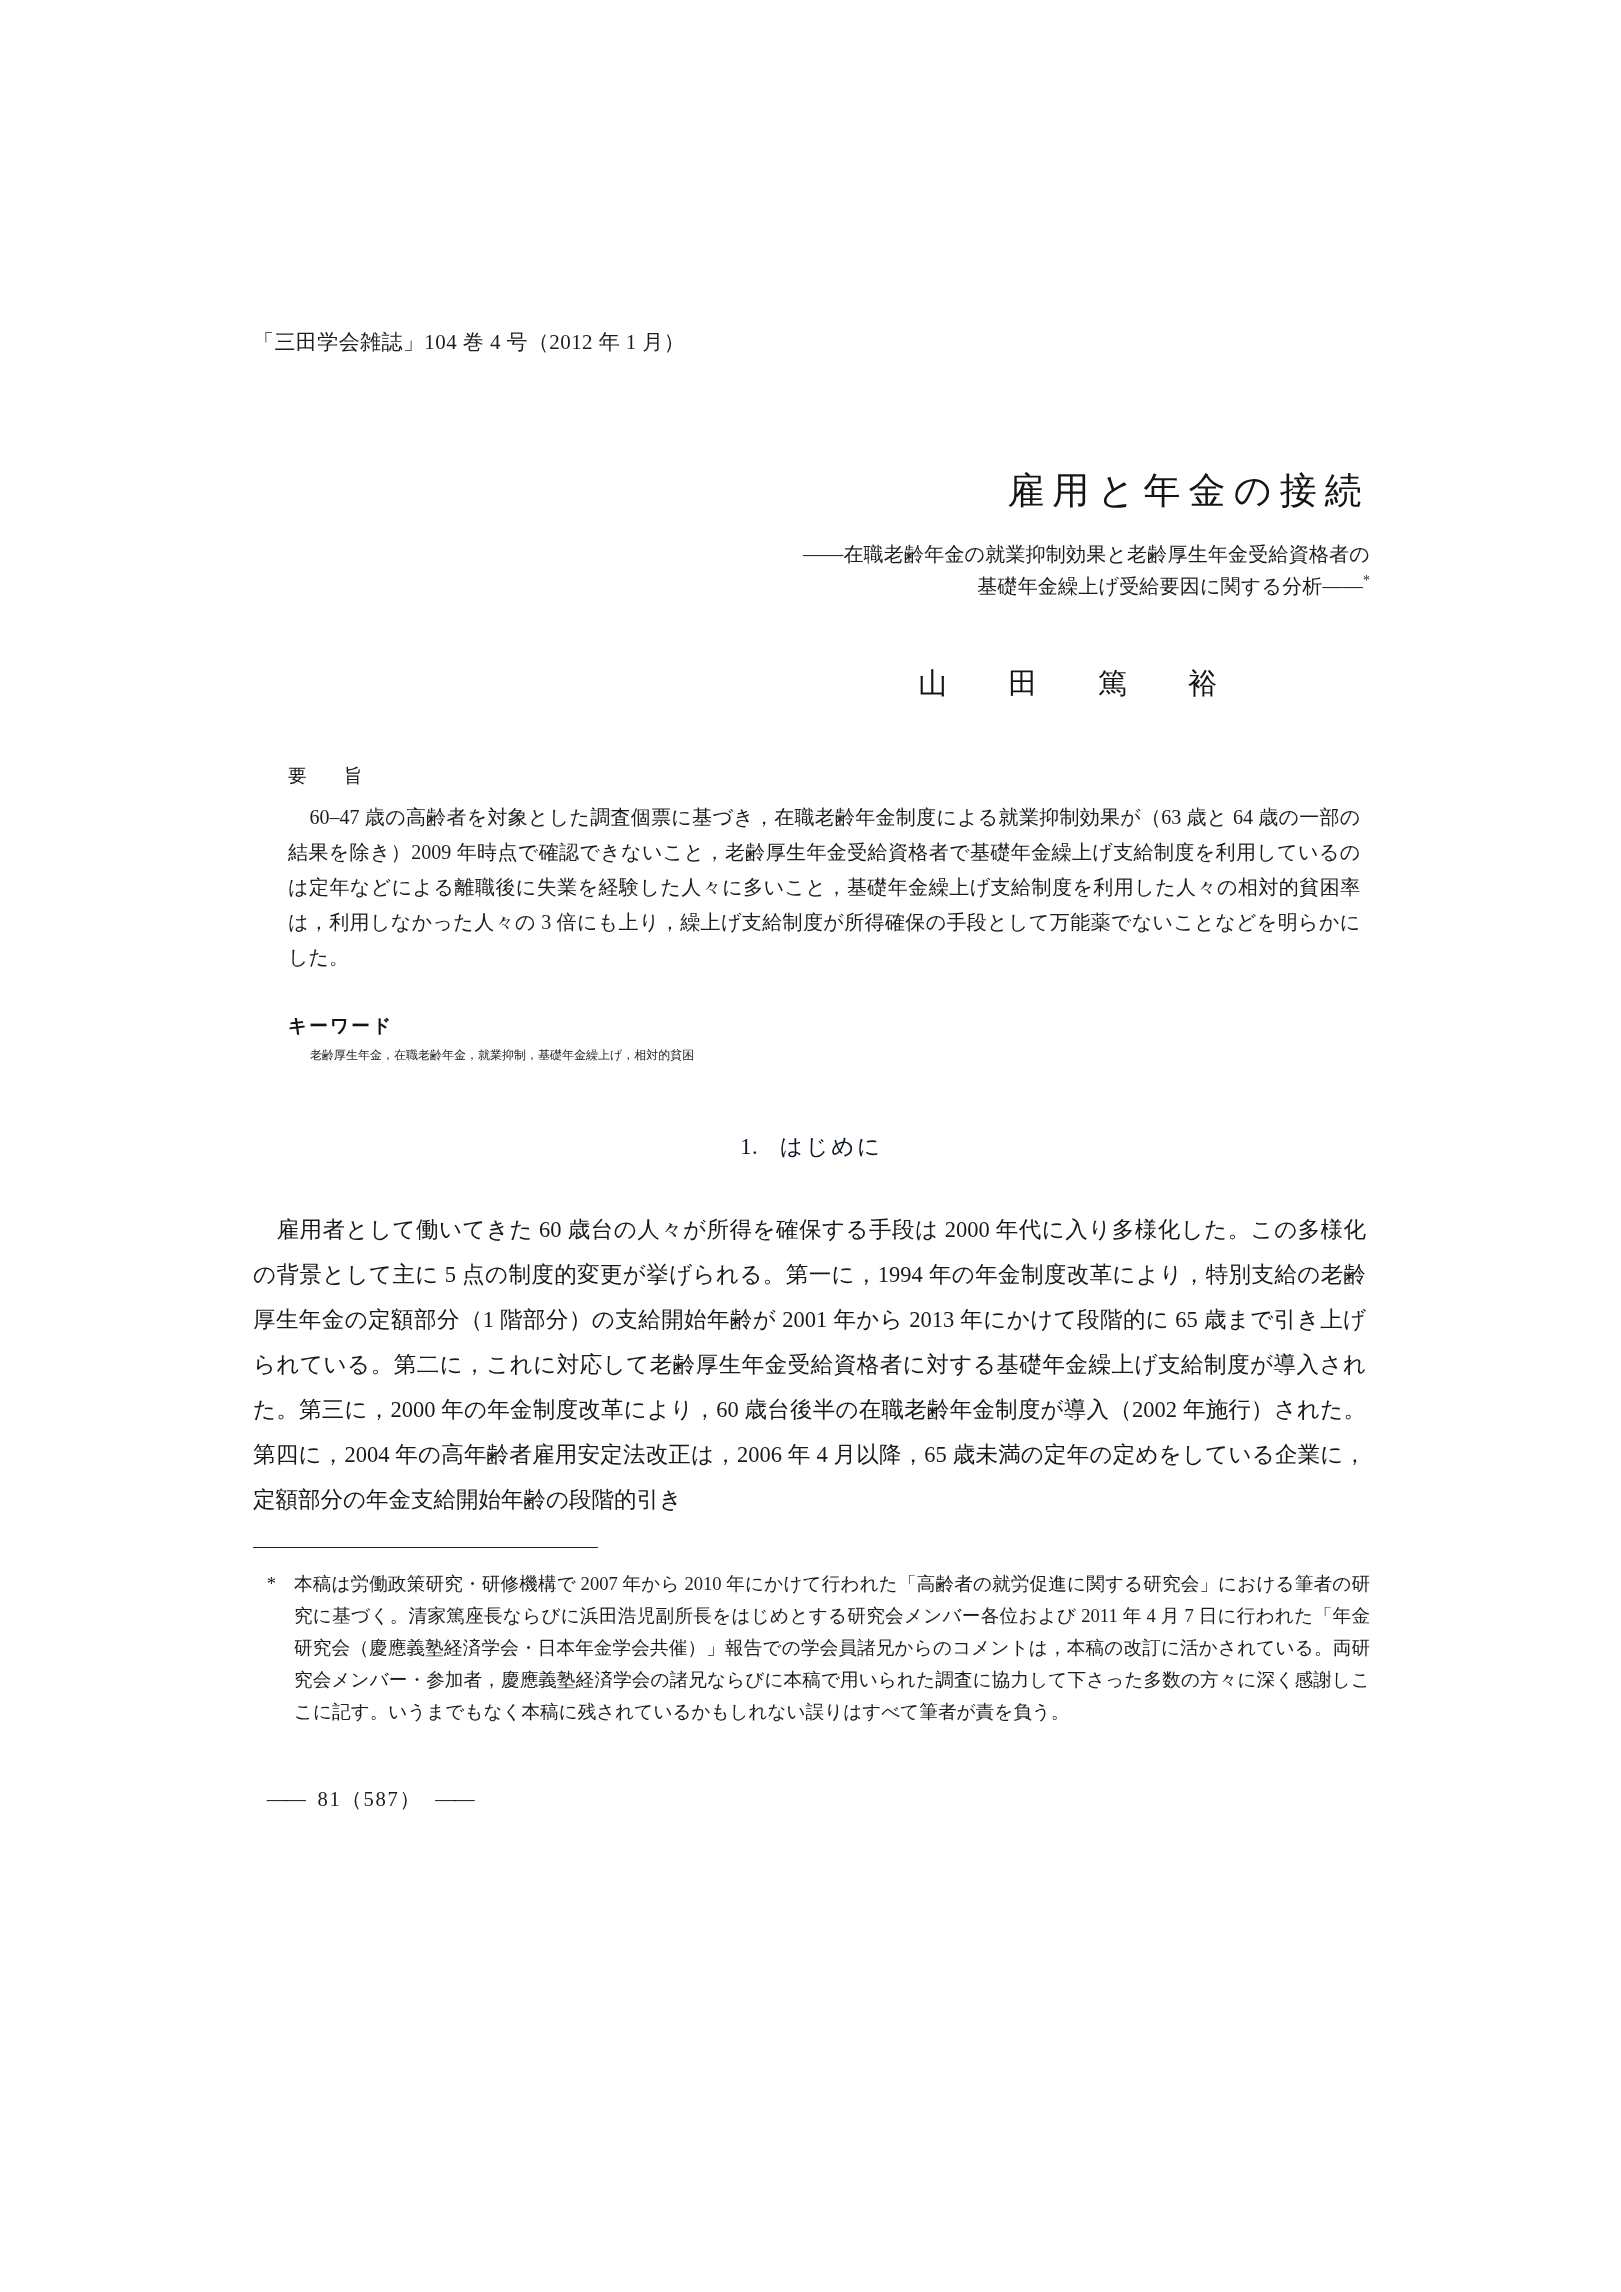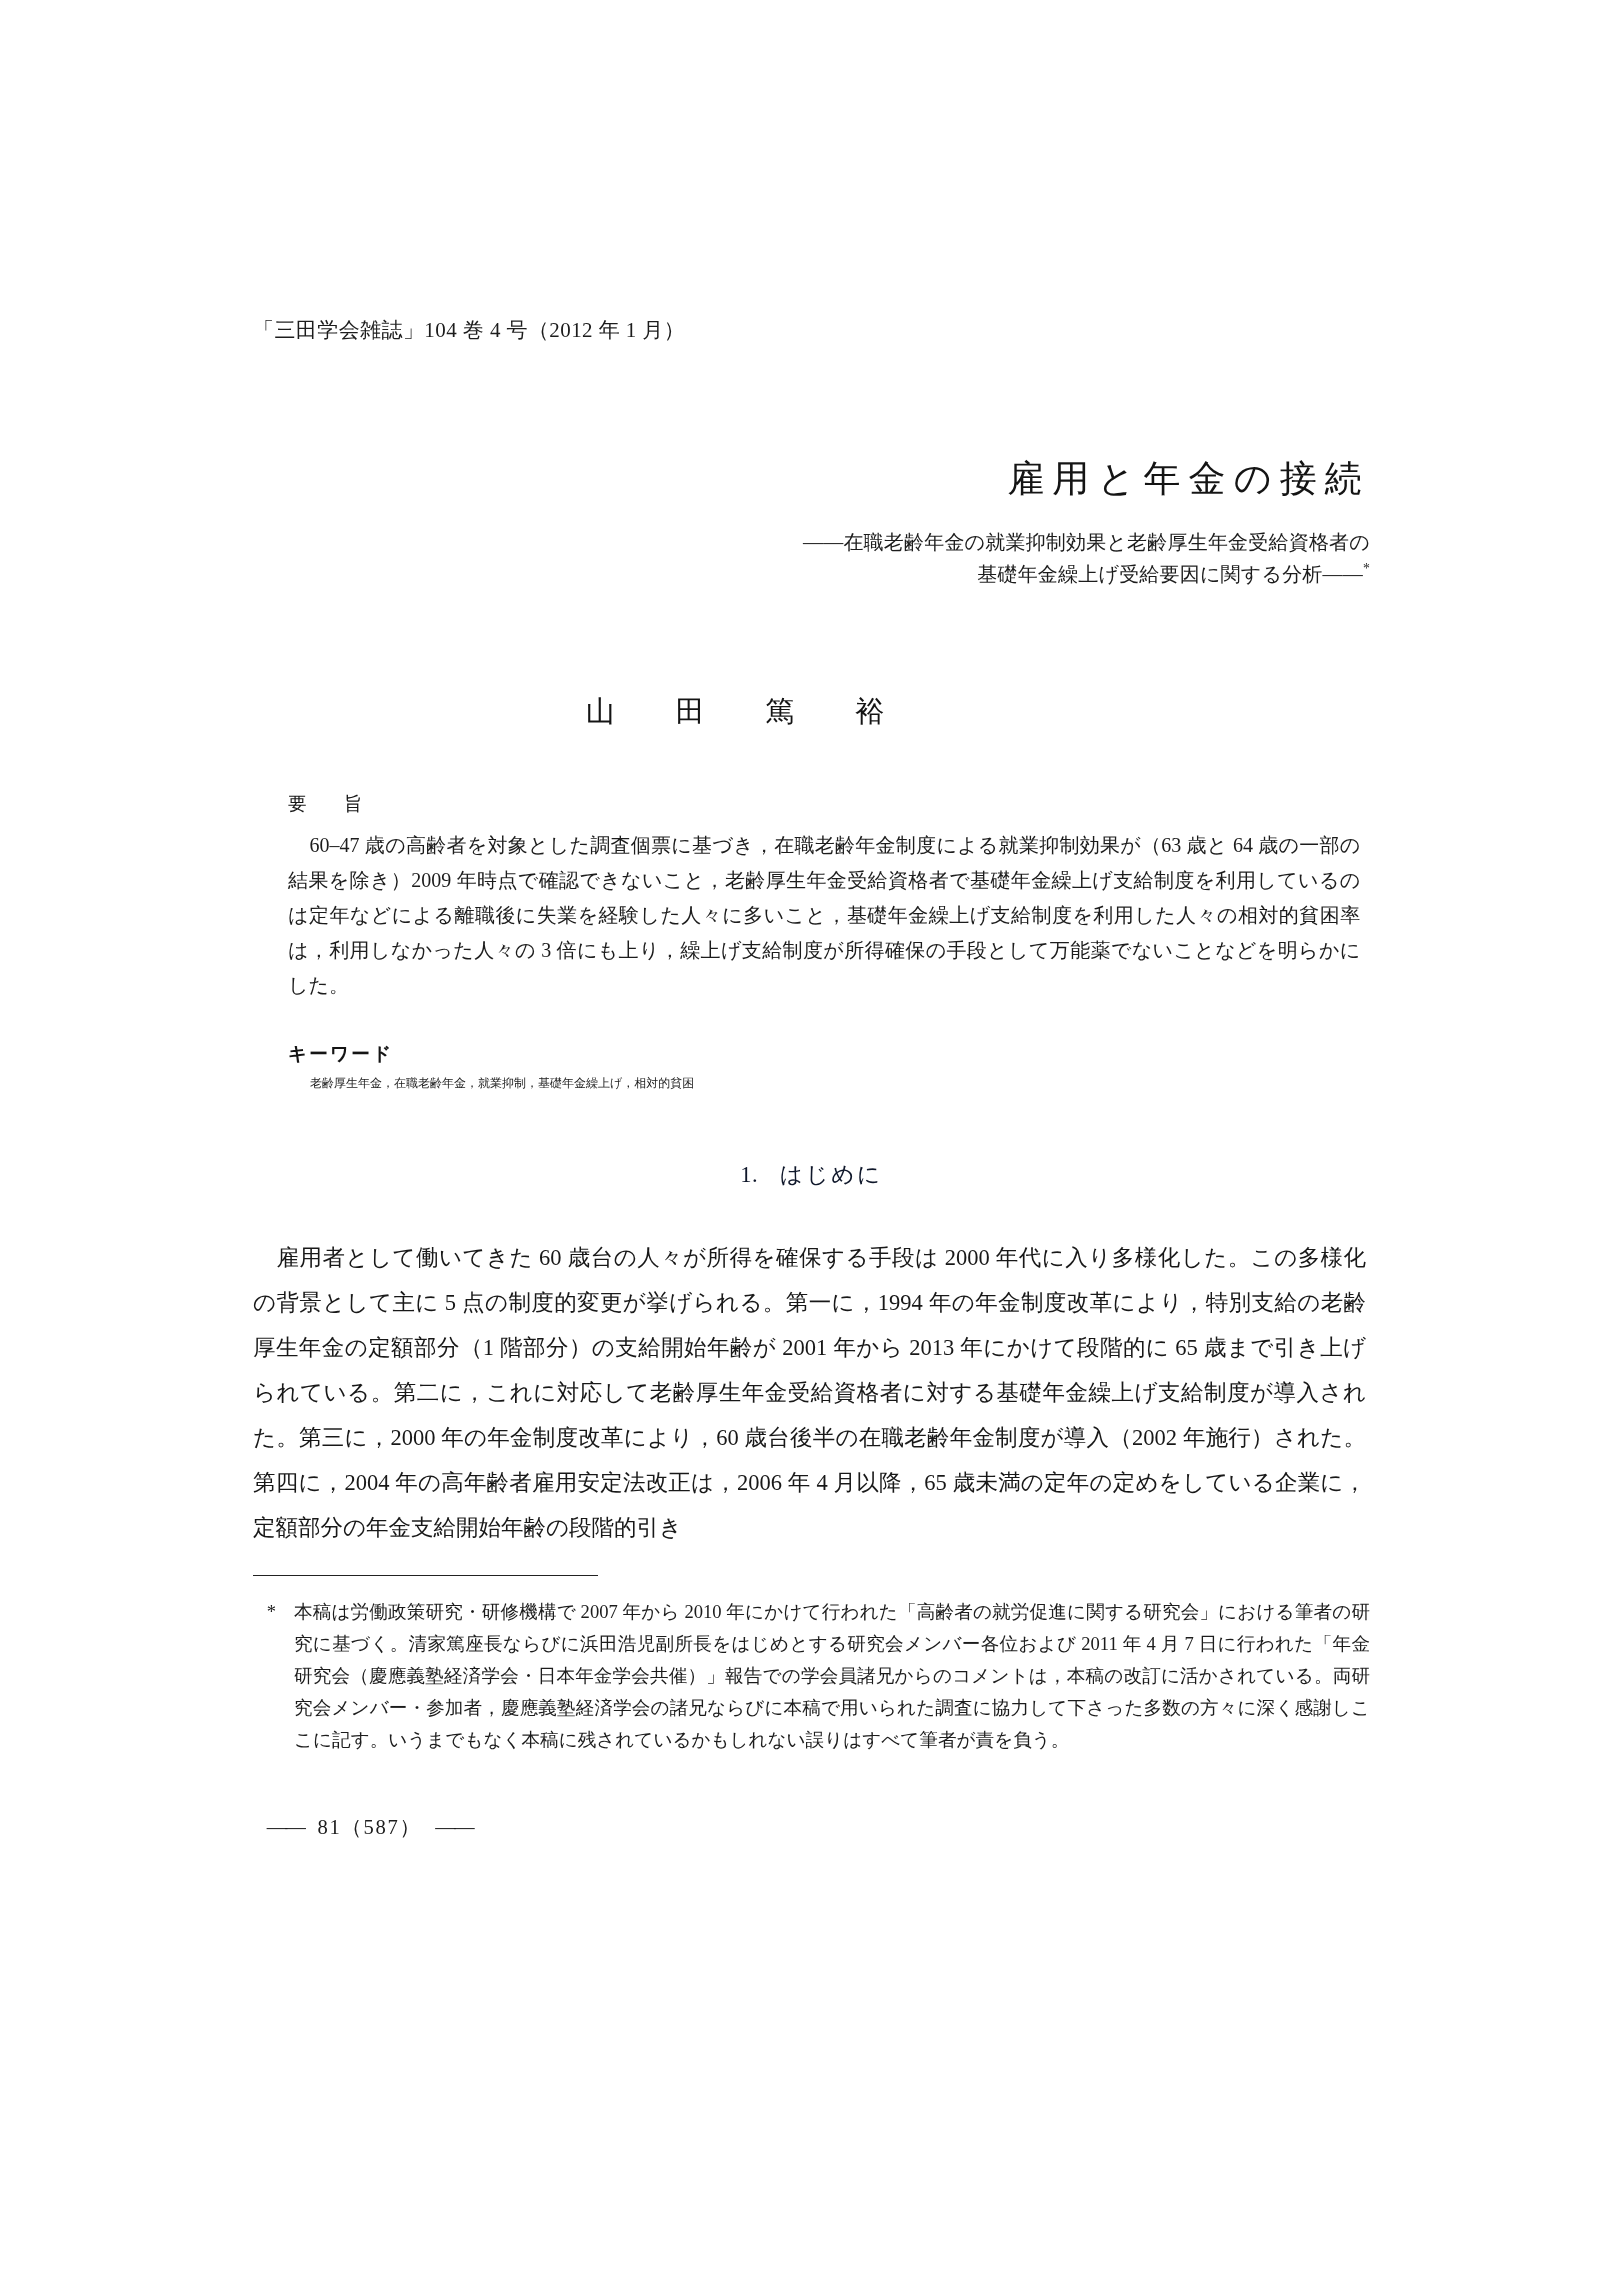--- a/index.html
+++ b/index.html
@@ -19,21 +19,21 @@
     position: absolute;
     left: 0;
     top: 0;
     width: 1621px;
     height: 2293px;
     background: #fff;
   }
   .content {
     position: absolute;
     left: 253px;
-    top: 4px;
+    top: 16px;
     width: 1117px;
   }
   
   .journal-header {
     margin-top: 312px;
     font-size: 21px;
     letter-spacing: 0.02em;
     line-height: 1.4;
     color: #1c1c1c;
   }
@@ -54,22 +54,22 @@
     line-height: 1.55;
     letter-spacing: 0.01em;
     color: #1c1c1c;
   }
   .subtitle .sup {
     font-size: 13.7px;
     vertical-align: super;
   }
   
   .author-row {
-    margin-top: 102px;
-    text-align: center;
+    margin-top: 62px;
+    text-align: right;
     padding-right: 137px;
   }
   .author-name {
     font-size: 29px;
     letter-spacing: 0.55em;
     color: #141414;
   }
   
   .section-label {
     margin-top: 59px;

